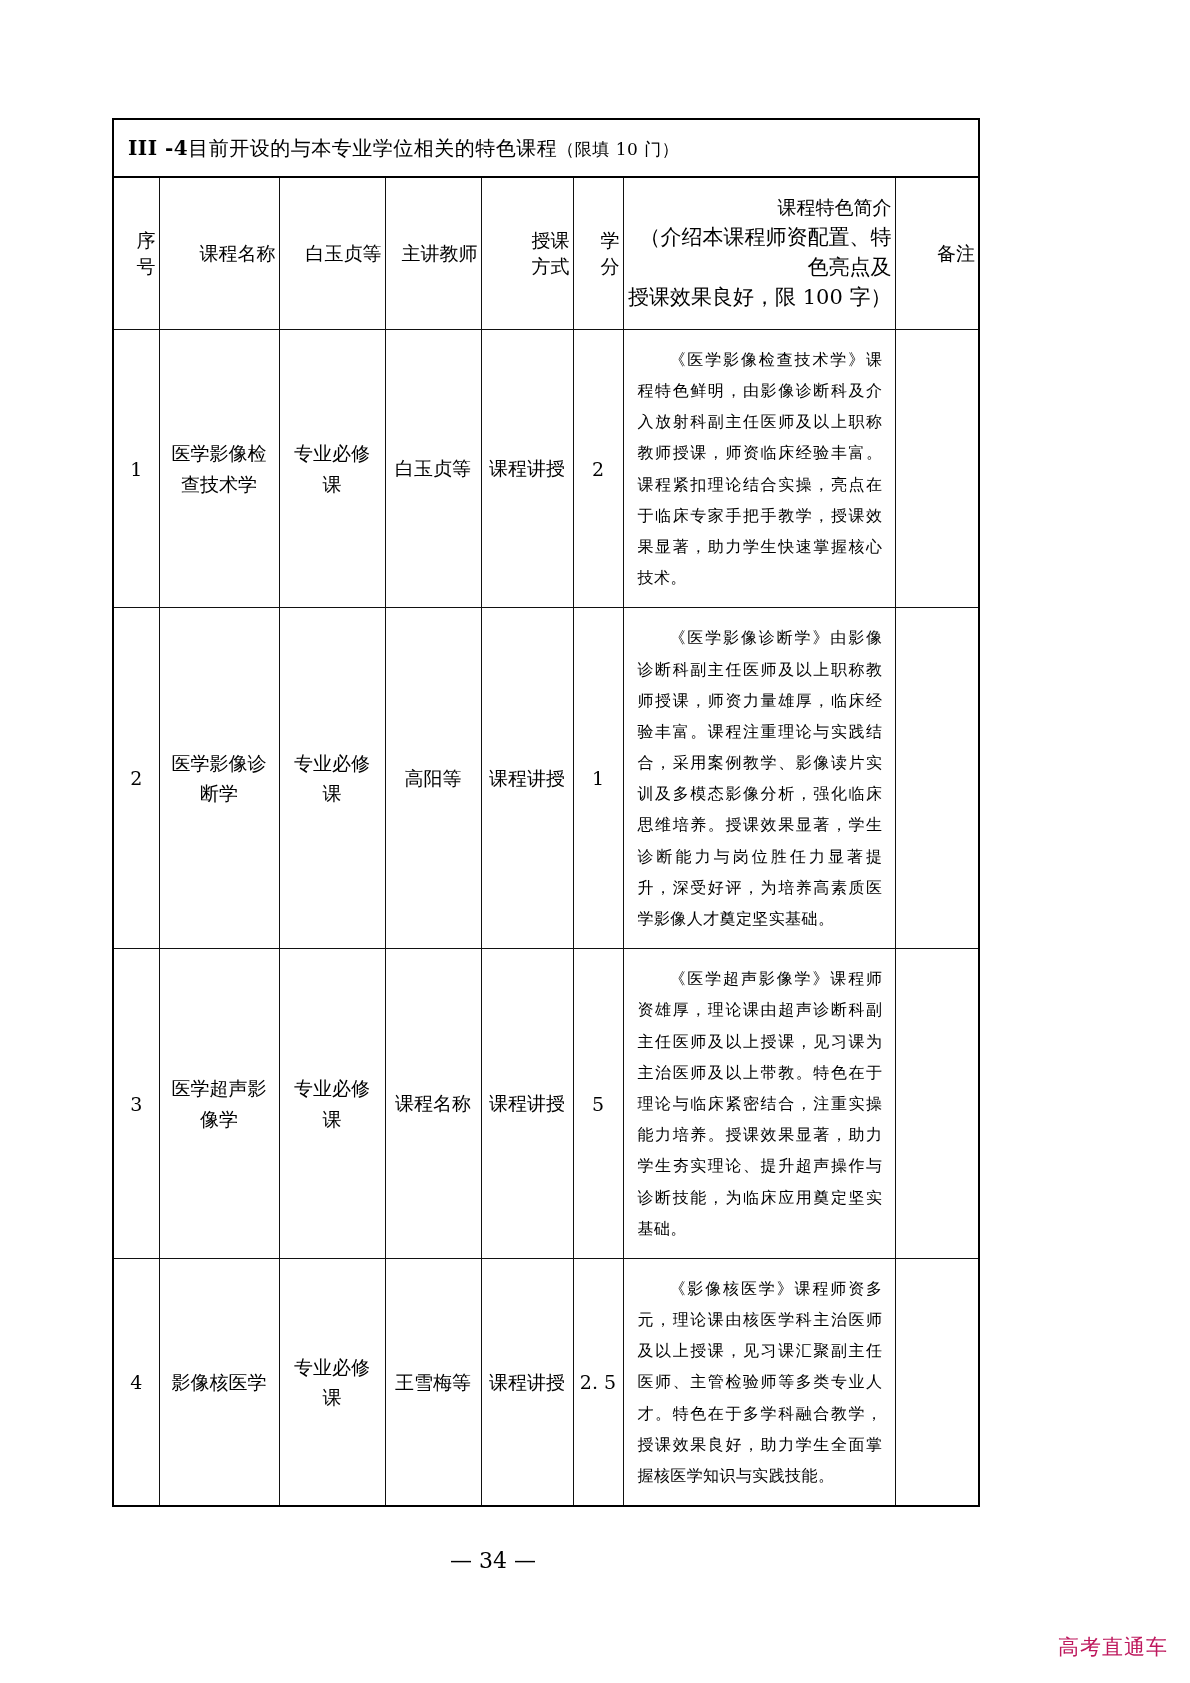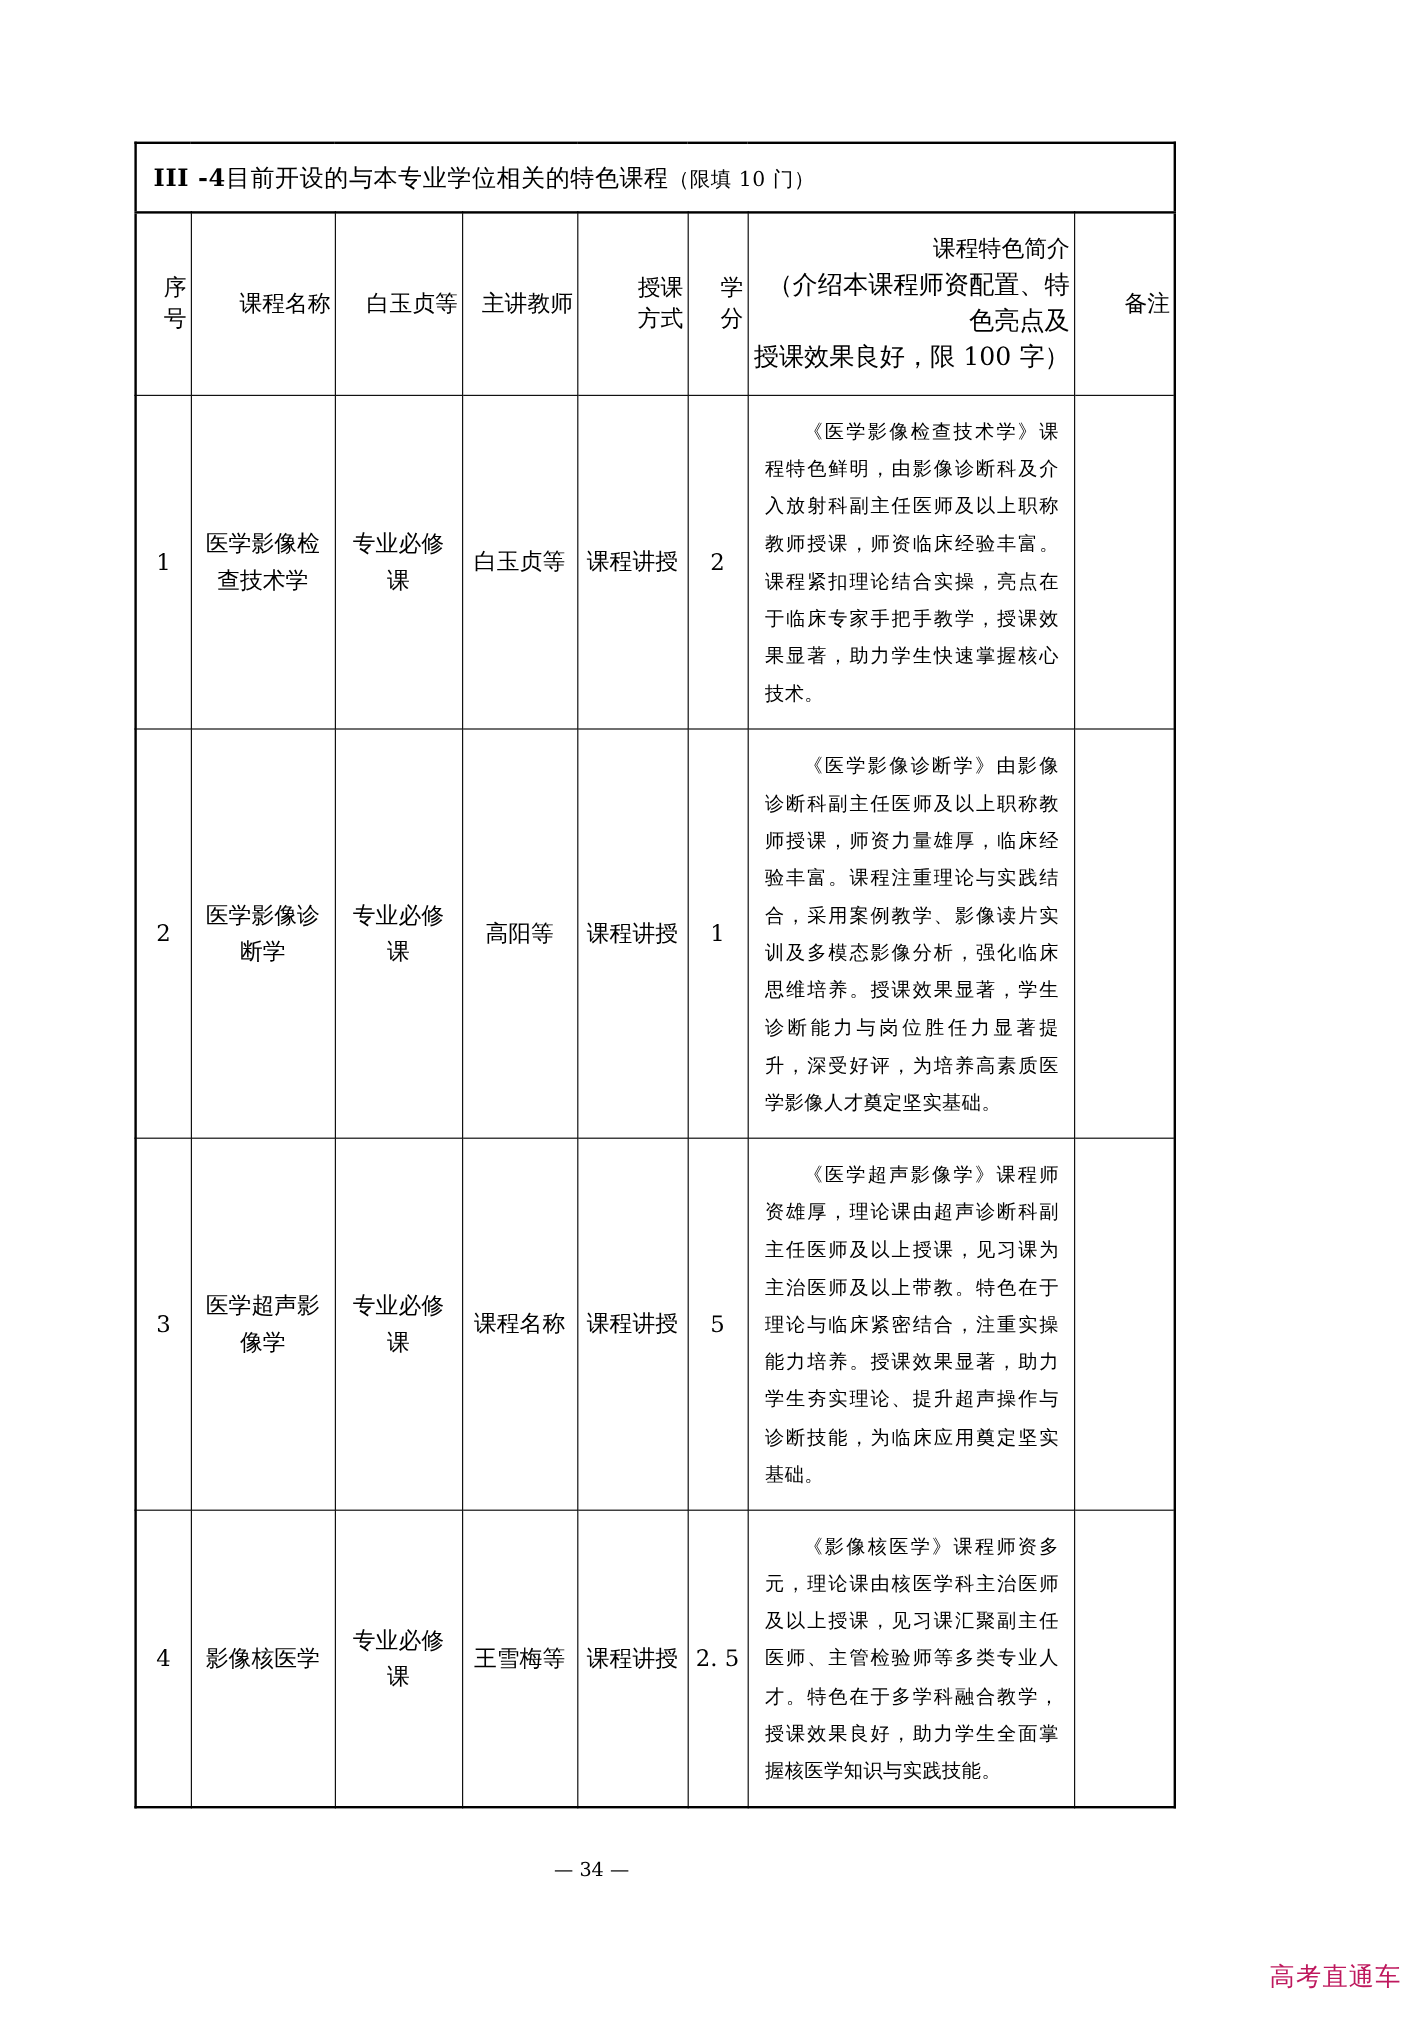--- a/index.html
+++ b/index.html
@@ -133,21 +133,21 @@
   col.w-desc    { width: 272px; }
   col.w-note    { width: 84px; }
 
   
   .page-number {
     position: absolute;
     left: 0;
     top: 1548px;
     width: 986px;
     text-align: center;
-    font-size: 16px;
+    font-size: 22px;
     font-family: "DejaVu Serif", "Liberation Serif", serif;
   }
 
   
   .watermark {
     position: absolute;
     right: 22px;
     bottom: 22px;
     font-size: 21px;
     color: #be185d;

